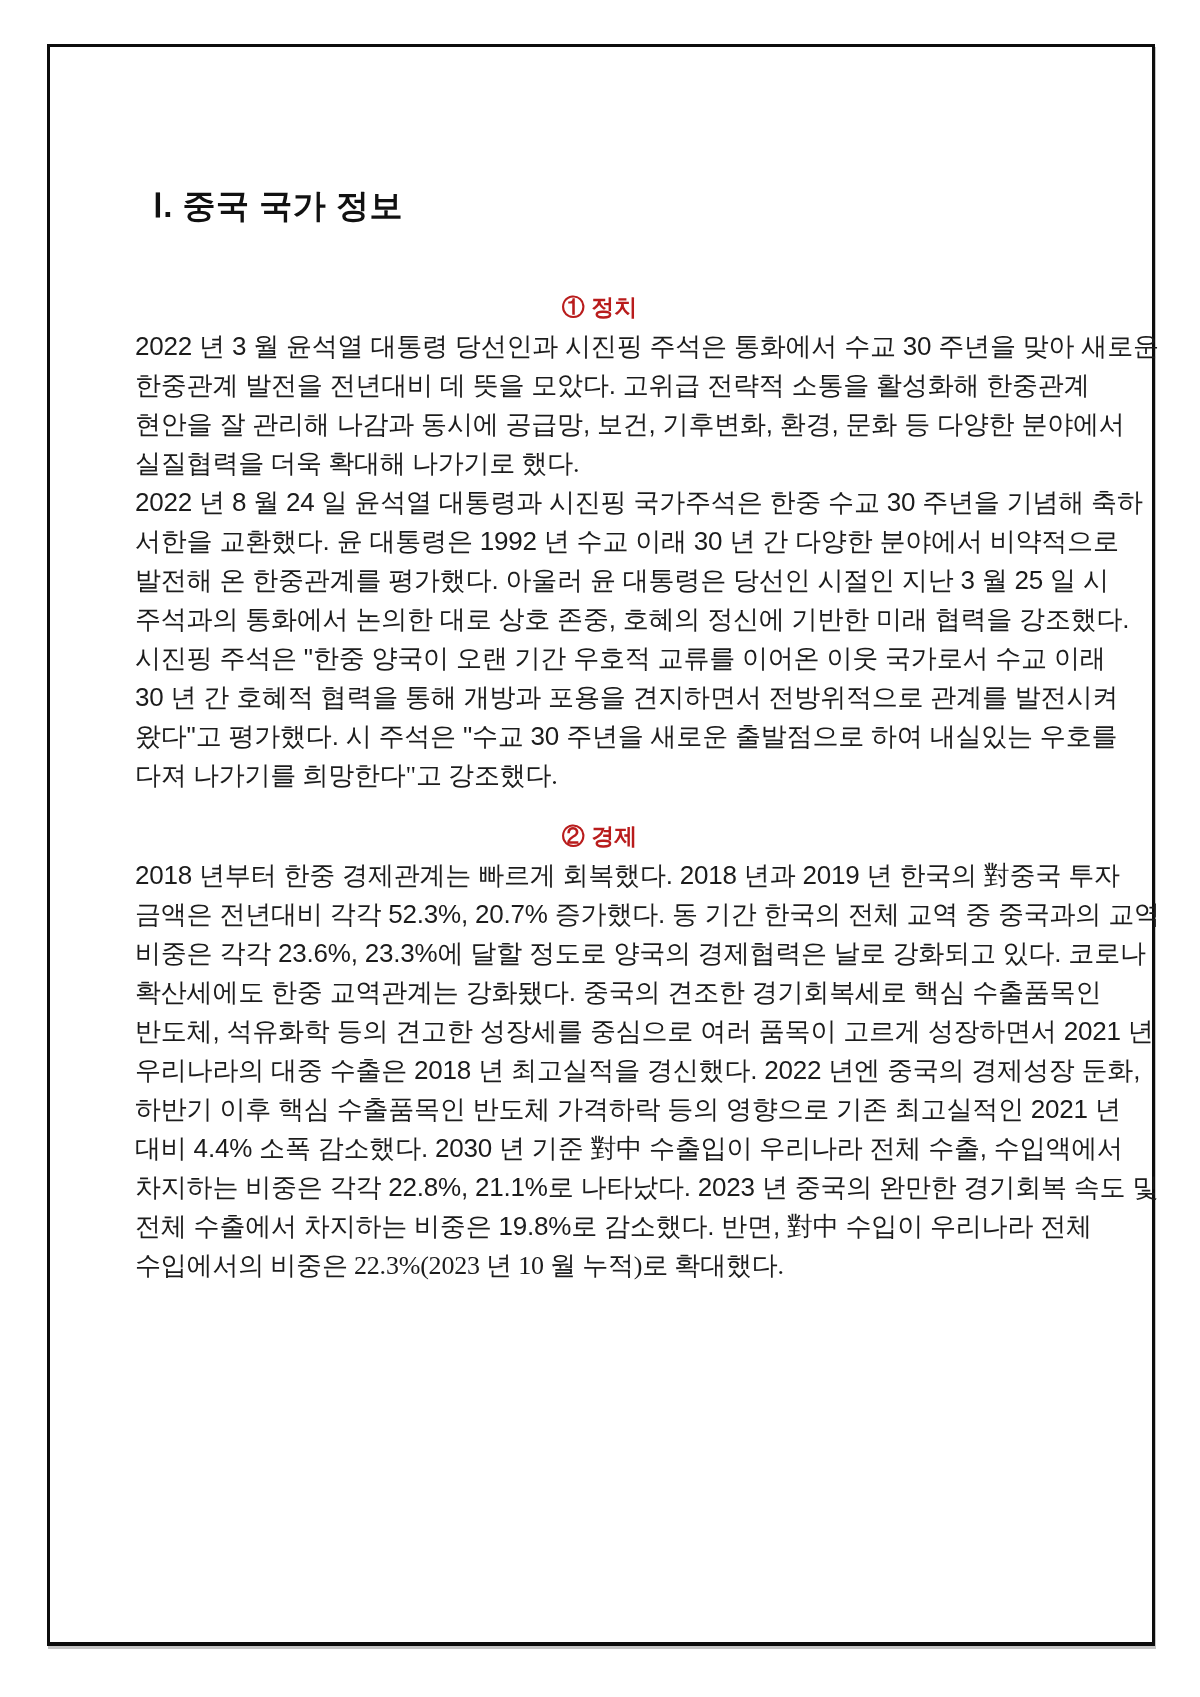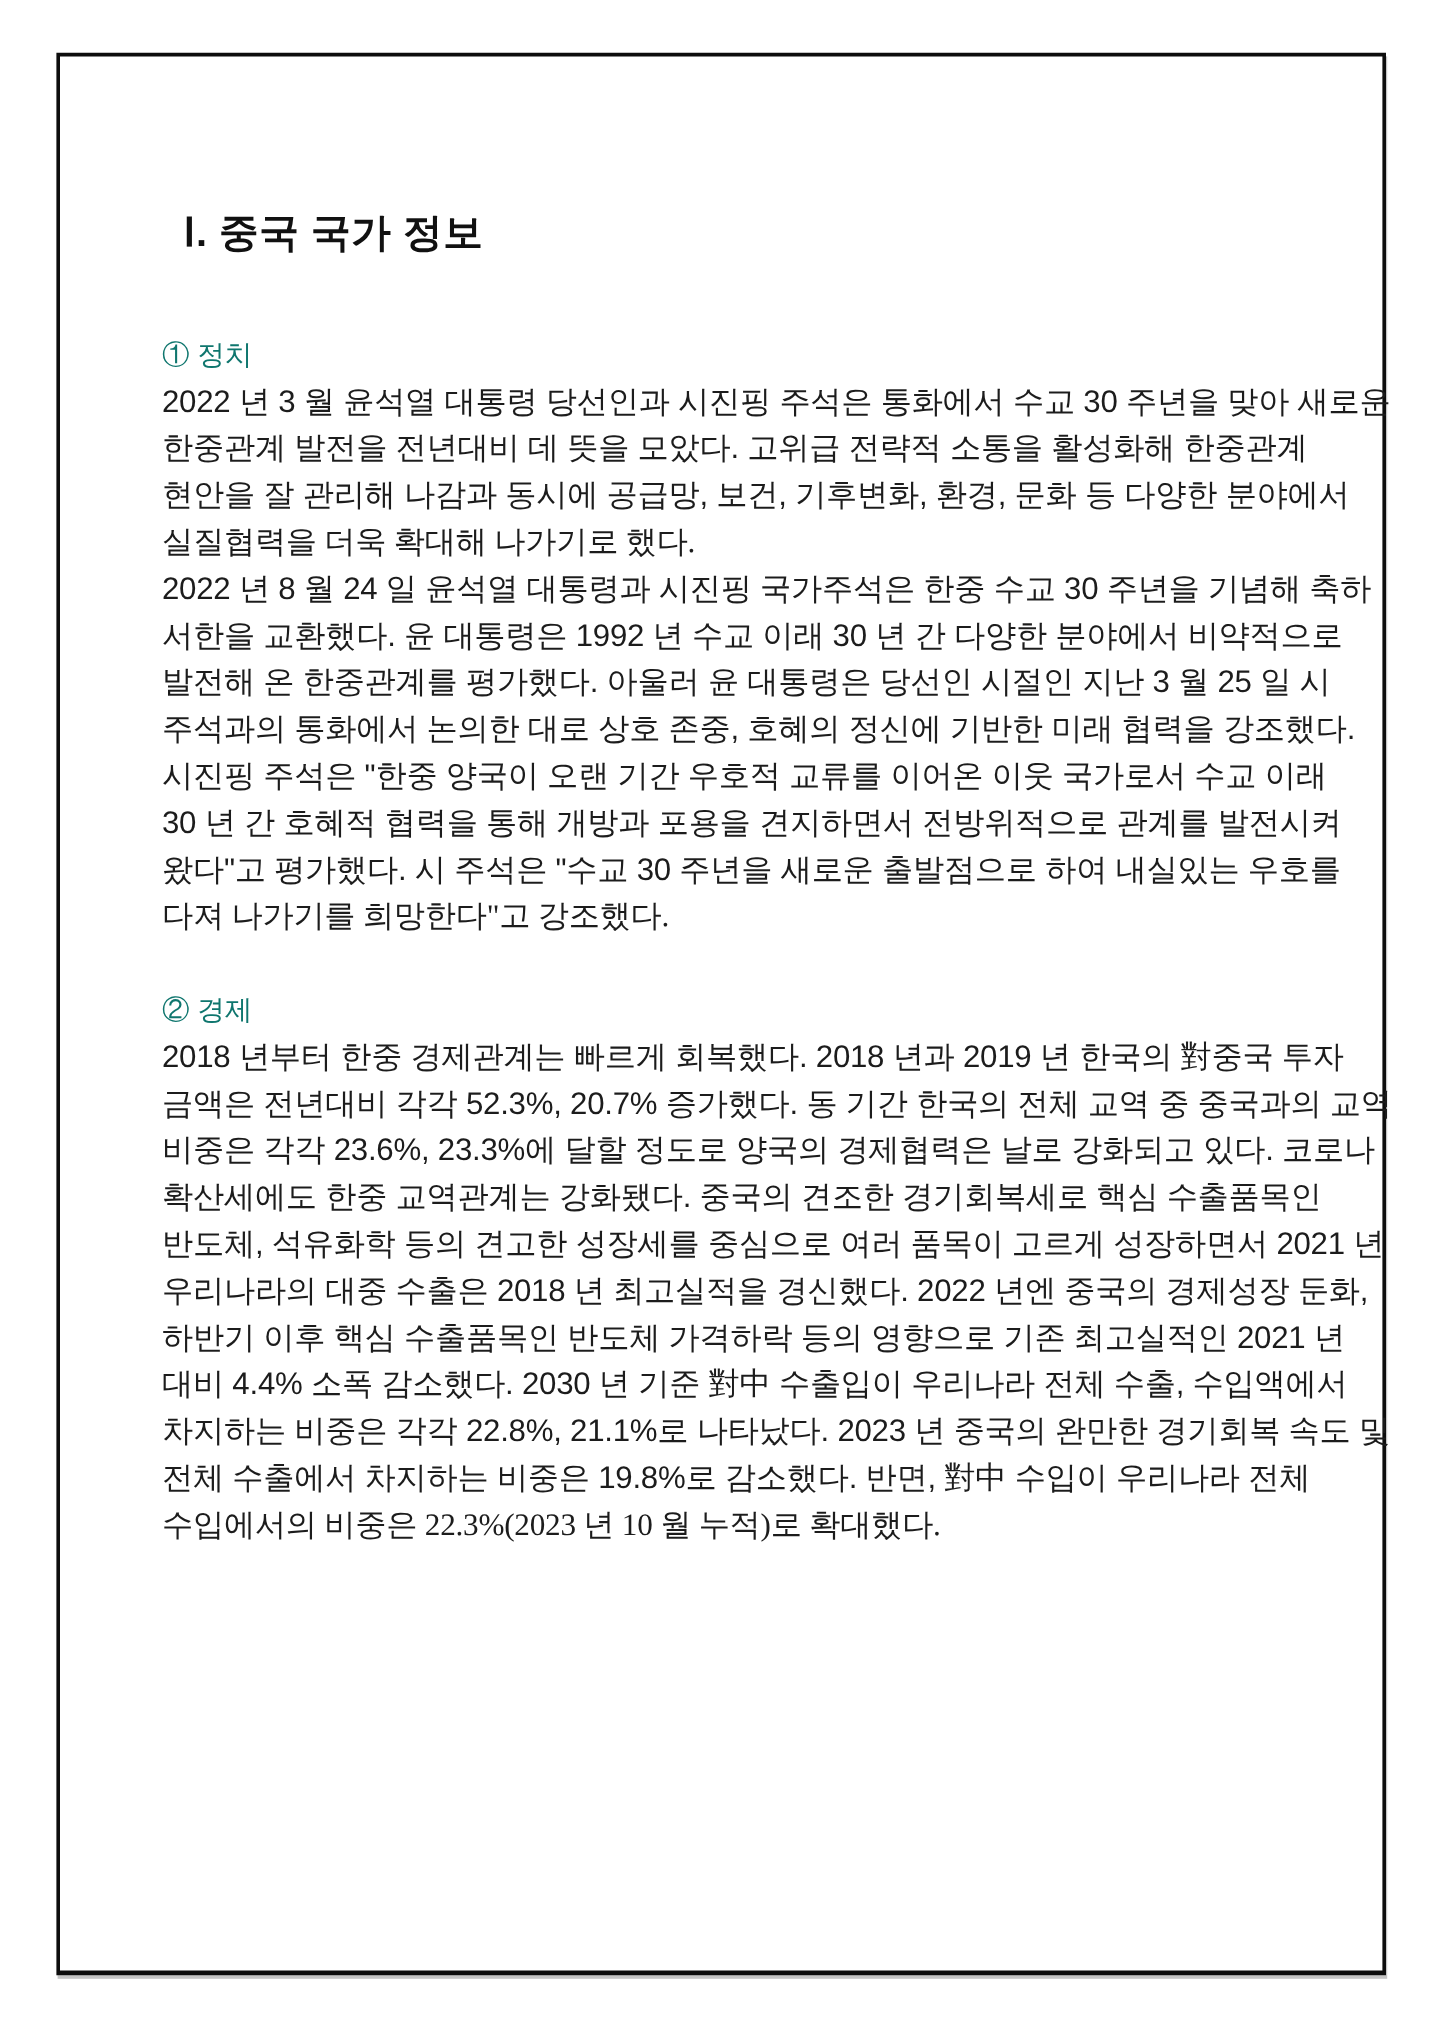--- a/index.html
+++ b/index.html
@@ -19,39 +19,40 @@
     width: 1108px;
     height: 1602px;
     border: 3px solid #0d0d0d;
     border-bottom-width: 4px;
     box-shadow: 1px 3px 0 rgba(90,90,90,0.35);
     background: #ffffff;
   }
   .content {
     position: absolute;
     left: 135px;
-    top: 4px;
+    top: 16px;
     width: 929px;
   }
   .doc-title {
     margin-top: 168px;
     padding-left: 18px;
     font-size: 33px;
     line-height: 44px;
     font-weight: bold;
     letter-spacing: 0.5px;
     color: #111111;
   }
   .doc-section.politics { margin-top: 60px; }
-  .doc-section.economy  { margin-top: 39px; }
+  .doc-section.economy  { margin-top: 22px; }
   .section-heading {
     font-size: 23px;
     line-height: 39px;
-    font-weight: normal;
-    color: #0f766e;
+    font-weight: bold;
+    color: #b91c1c;
+    text-align: center;
   }
   .doc-section .paragraph:first-of-type { margin-top: 9px; }
   .line {
     font-size: 26px;
     line-height: 39px;
     letter-spacing: -0.2px;
     white-space: nowrap;
     text-align: justify;
     text-align-last: justify;
     text-justify: inter-word;

